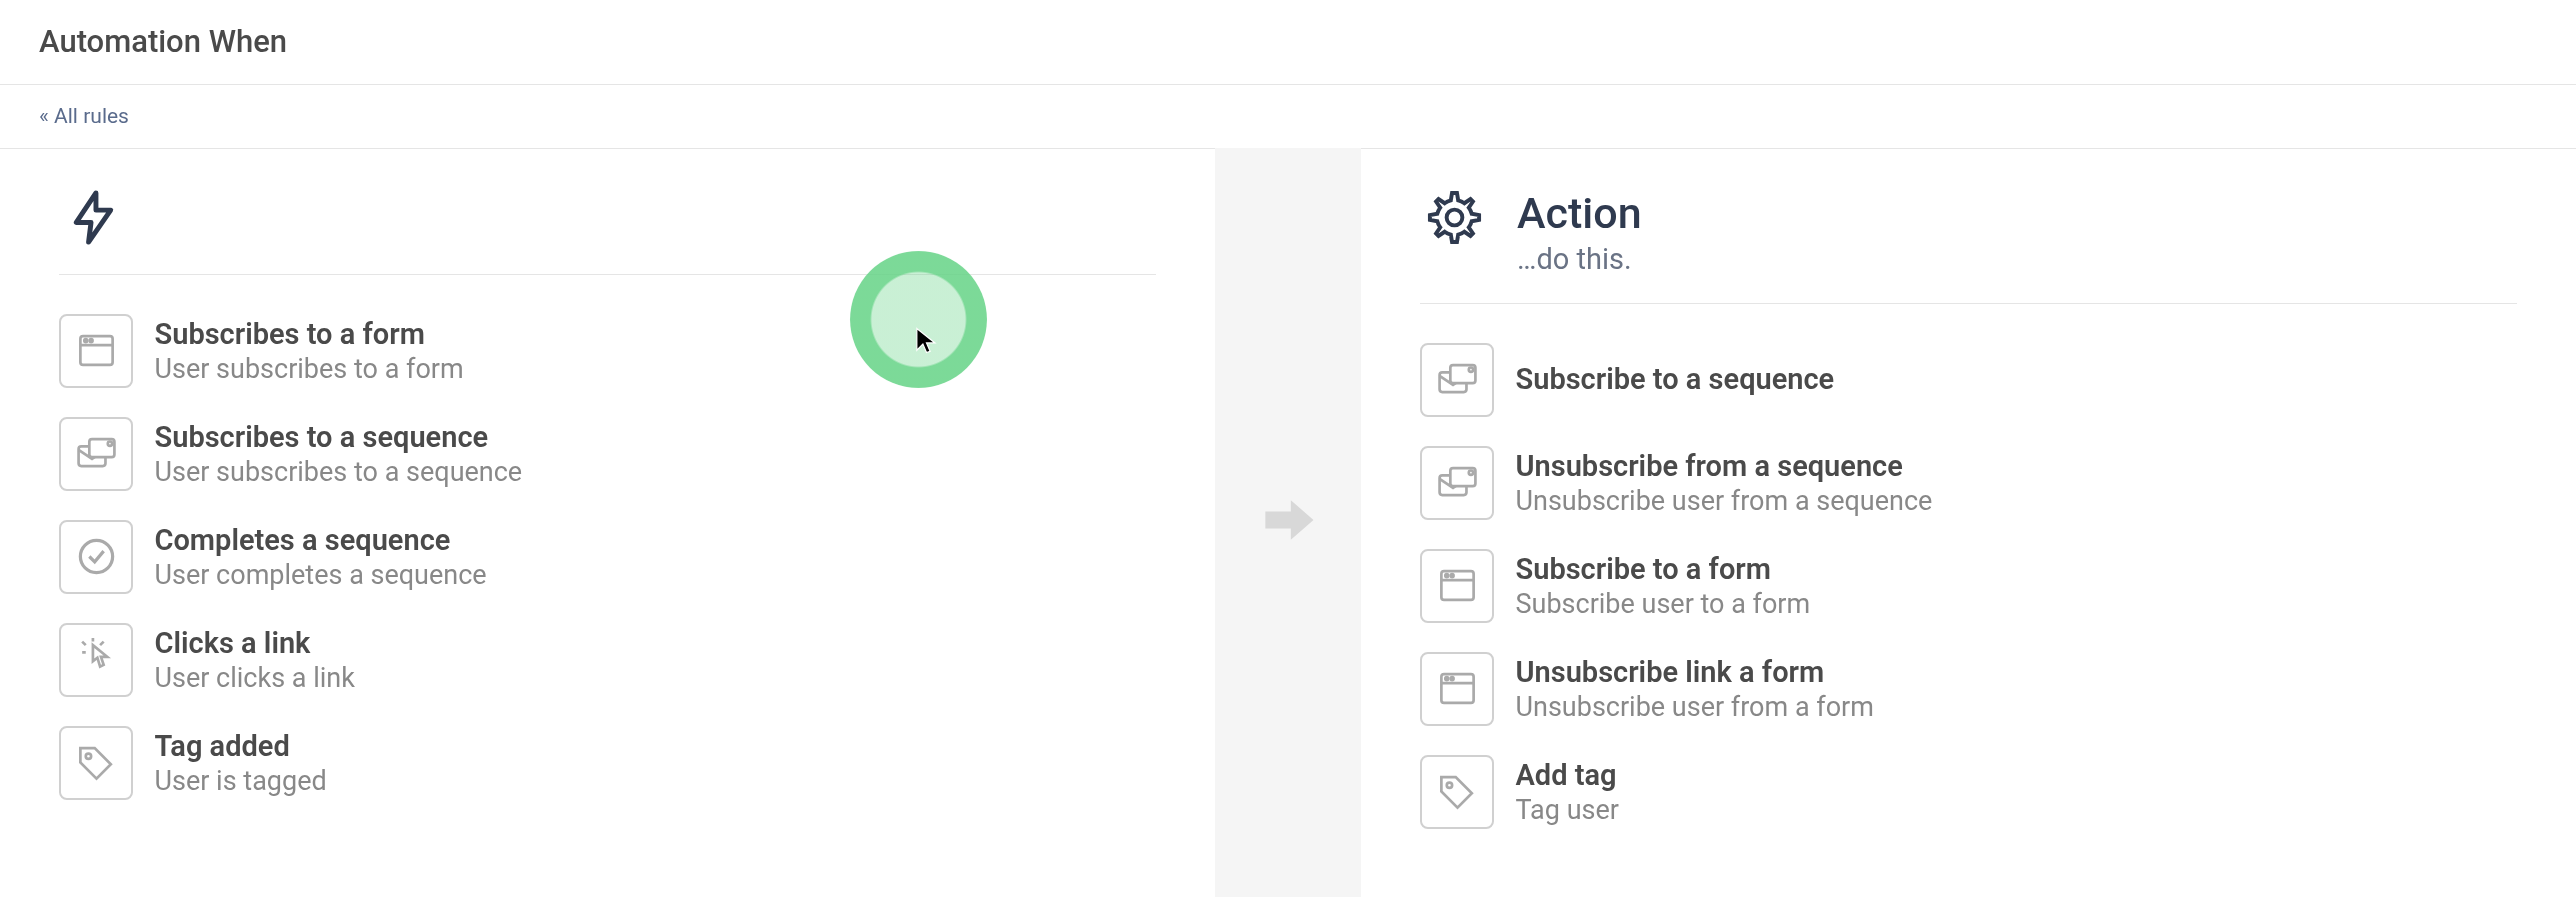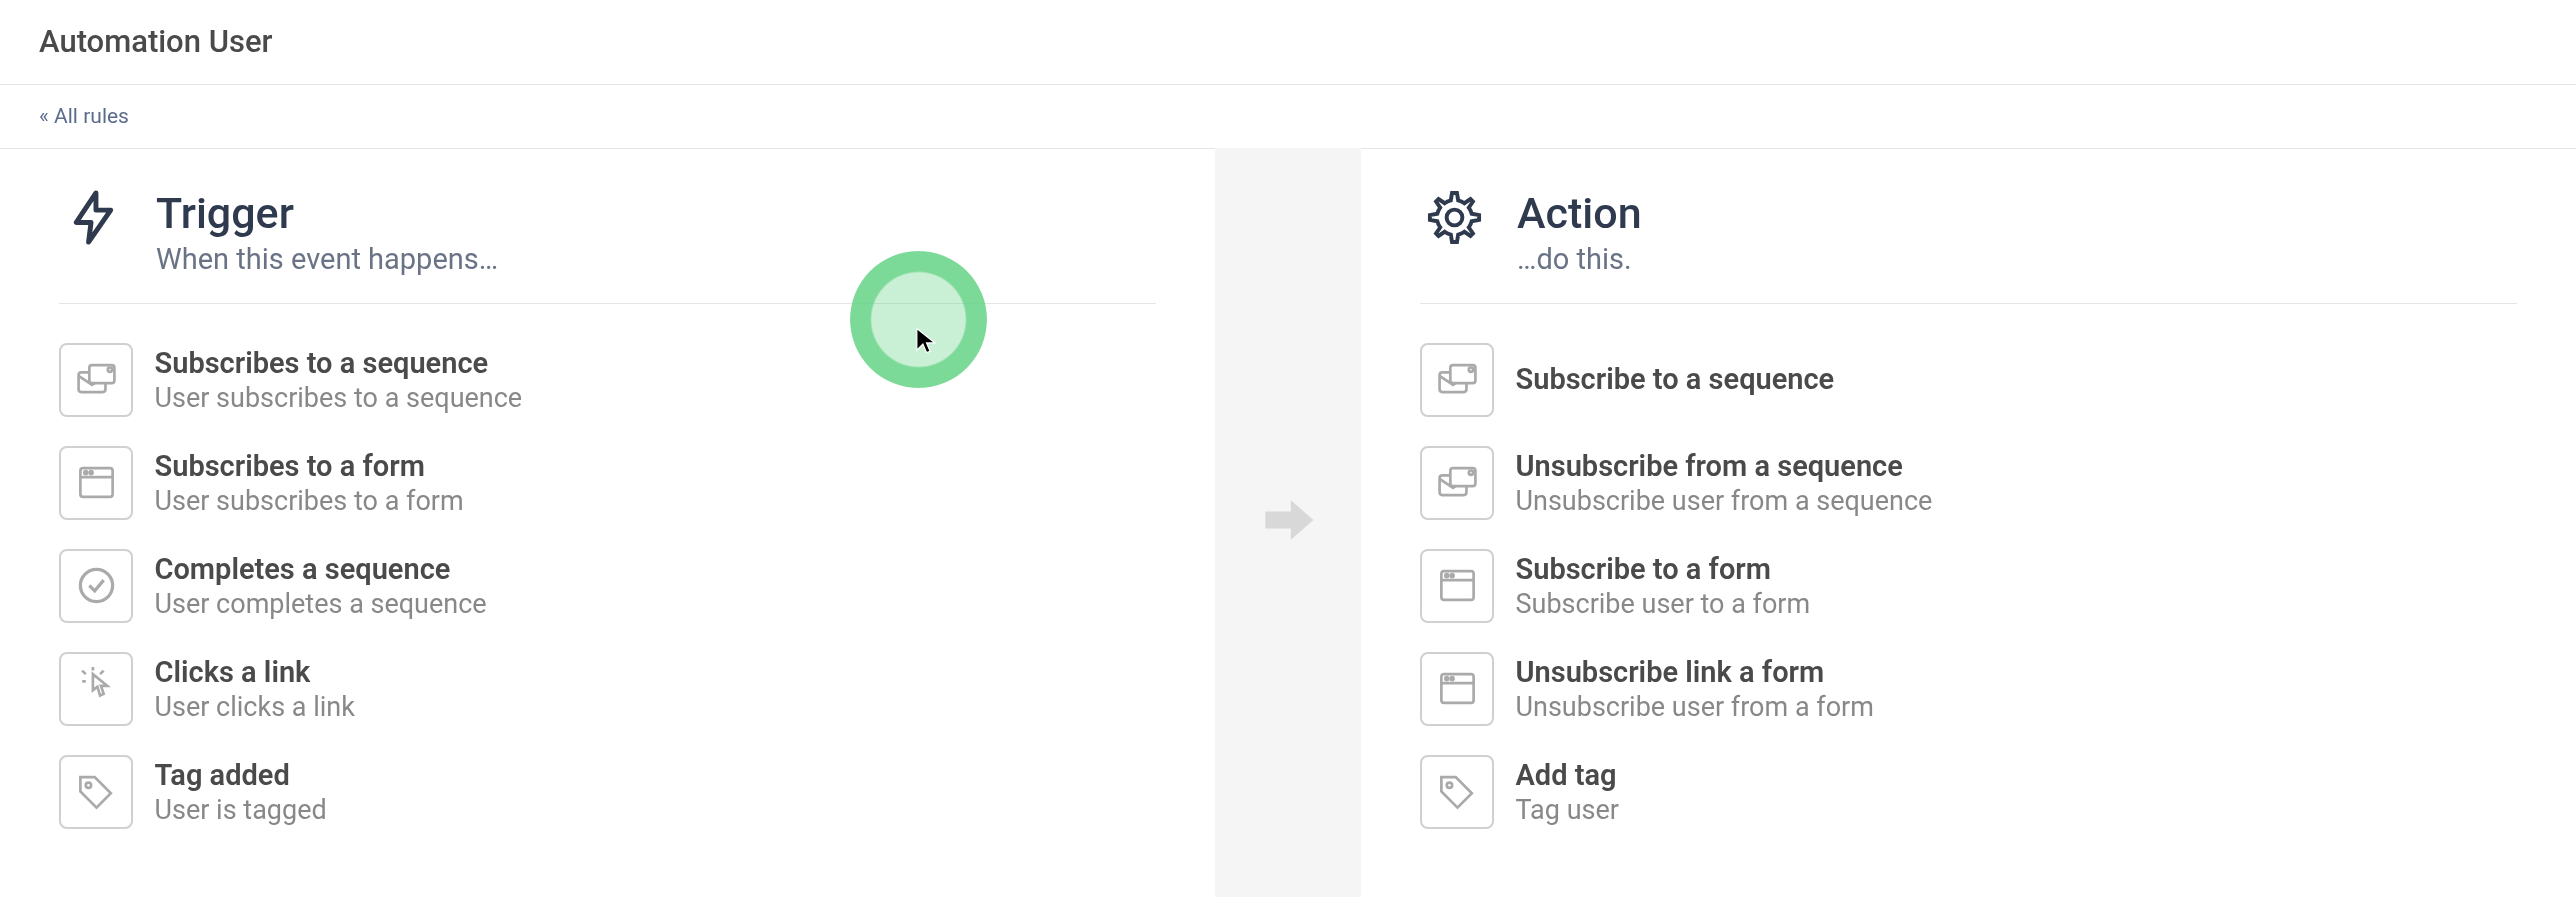--- a/index.html
+++ b/index.html
@@ -134,21 +134,21 @@
       height: 29px;
       position: relative;
       left: 7.8px;
       top: 21.5px;
     }
   </style>
 </head>
 <body>
 
 <div class="header">
-  <h1>Automation User</h1>
+  <h1>Automation When</h1>
 </div>
 
 <div class="subheader">
   <a href="#">« All rules</a>
 </div>
 
 <div class="main">
 
   <div class="cursor-indicator">
     <svg viewBox="0 0 24 24">
@@ -156,53 +156,49 @@
     </svg>
   </div>
 
   <div class="column">
     <div class="section-header">
       <div class="icon-wrap">
         <svg viewBox="0 0 24 24" fill="none" stroke="#2f3a4f" stroke-width="2" stroke-linejoin="round">
           <path d="M13 2 L5 14 L11 14 L10 22 L19 9 L13 9 Z"></path>
         </svg>
       </div>
-      <div class="titles">
-        <h2>Trigger</h2>
-        <p>When this event happens…</p>
+    </div>
+
+    <div class="option">
+      <div class="opt-icon">
+        <svg viewBox="0 0 24 24" fill="none" stroke="#aaa" stroke-width="1.5">
+          <rect x="3" y="4" width="18" height="16" rx="1.5"></rect>
+          <line x1="3" y1="9" x2="21" y2="9"></line>
+          <circle cx="6" cy="6.5" r="0.8" fill="#aaa"></circle>
+          <circle cx="9" cy="6.5" r="0.8" fill="#aaa"></circle>
+        </svg>
+      </div>
+      <div class="opt-text">
+        <div class="opt-title">Subscribes to a form</div>
+        <div class="opt-desc">User subscribes to a form</div>
       </div>
     </div>
 
     <div class="option">
       <div class="opt-icon">
         <svg viewBox="0 0 24 24" fill="none" stroke="#aaa" stroke-width="1.5">
           <rect x="2" y="8" width="15" height="11" rx="1.5"></rect>
           <path d="M2 10 L9.5 15 L17 10"></path>
           <rect x="8" y="4" width="14" height="10" rx="1.5" fill="#fff"></rect>
           <circle cx="19.5" cy="6.5" r="1.2"></circle>
         </svg>
       </div>
       <div class="opt-text">
         <div class="opt-title">Subscribes to a sequence</div>
         <div class="opt-desc">User subscribes to a sequence</div>
-      </div>
-    </div>
-
-    <div class="option">
-      <div class="opt-icon">
-        <svg viewBox="0 0 24 24" fill="none" stroke="#aaa" stroke-width="1.5">
-          <rect x="3" y="4" width="18" height="16" rx="1.5"></rect>
-          <line x1="3" y1="9" x2="21" y2="9"></line>
-          <circle cx="6" cy="6.5" r="0.8" fill="#aaa"></circle>
-          <circle cx="9" cy="6.5" r="0.8" fill="#aaa"></circle>
-        </svg>
-      </div>
-      <div class="opt-text">
-        <div class="opt-title">Subscribes to a form</div>
-        <div class="opt-desc">User subscribes to a form</div>
       </div>
     </div>
 
     <div class="option">
       <div class="opt-icon">
         <svg viewBox="0 0 24 24" fill="none" stroke="#aaa" stroke-width="1.8">
           <circle cx="12" cy="12" r="9"></circle>
           <path d="M8 12 L11 15 L16 9"></path>
         </svg>
       </div>

